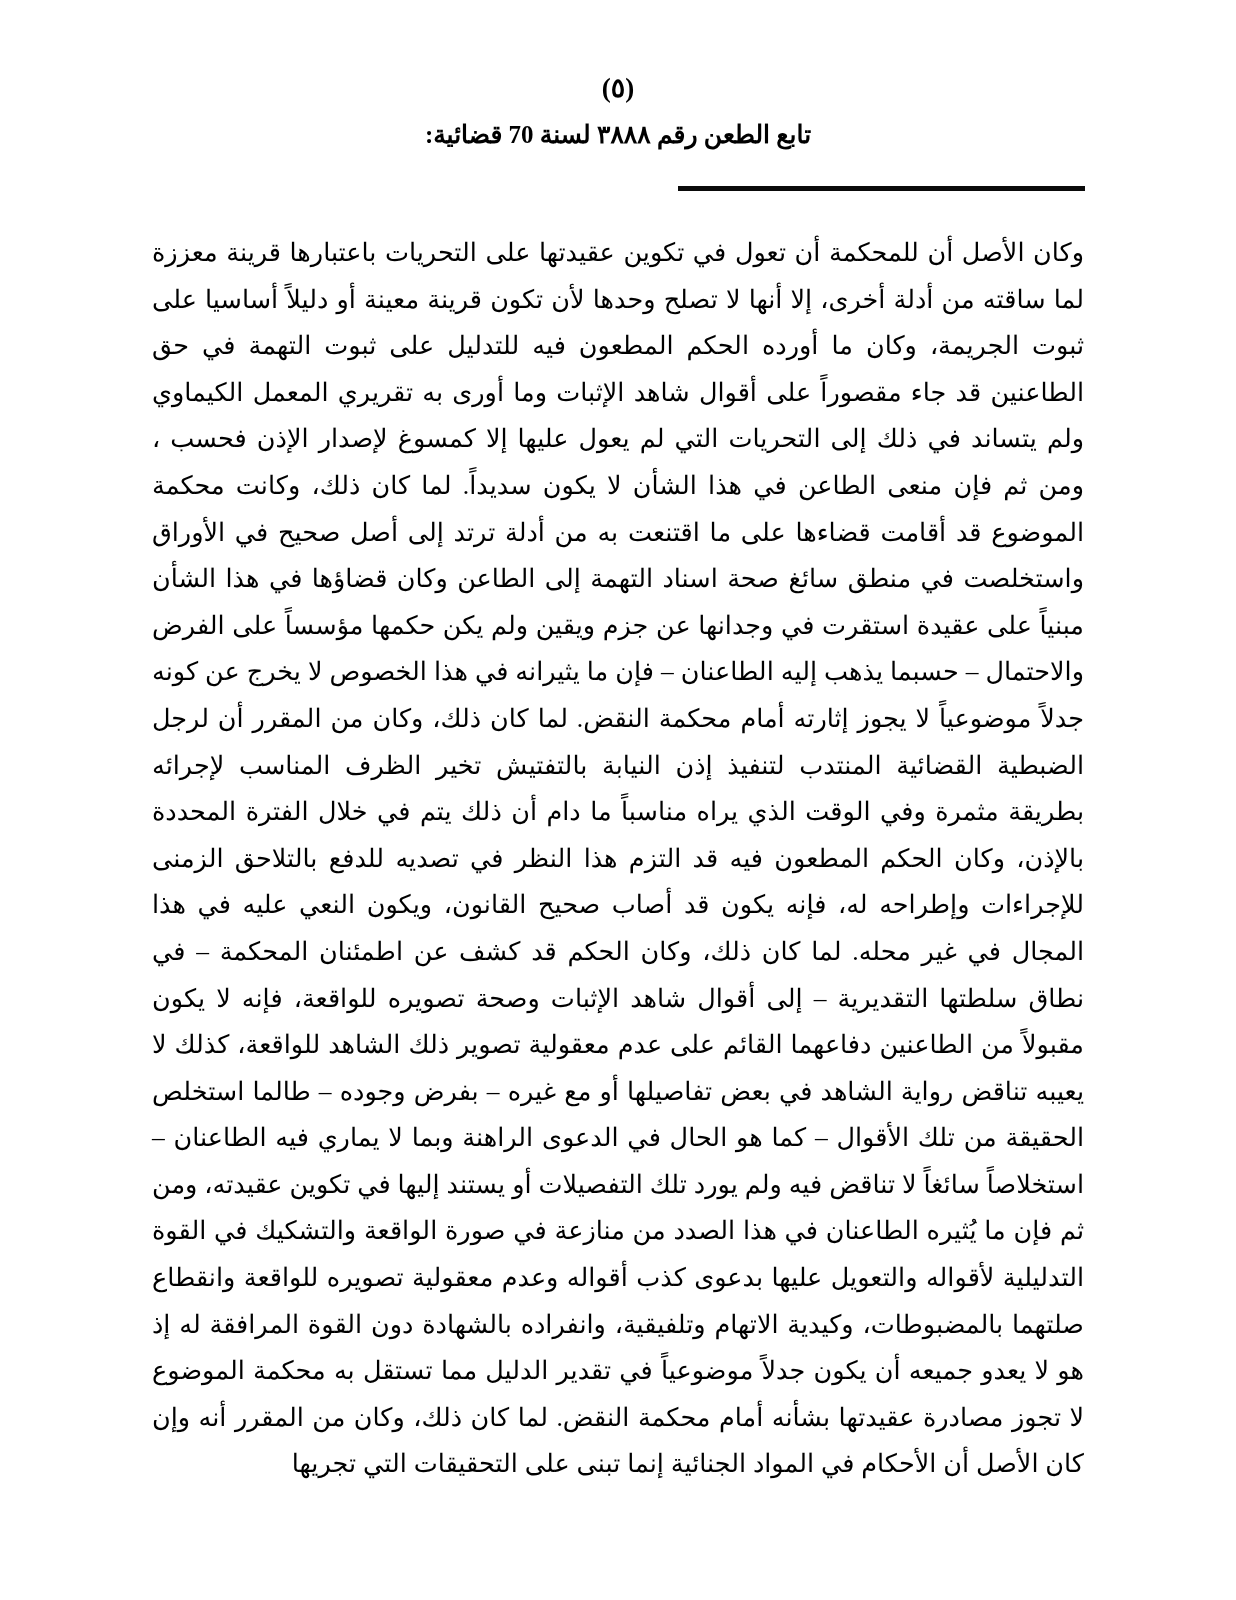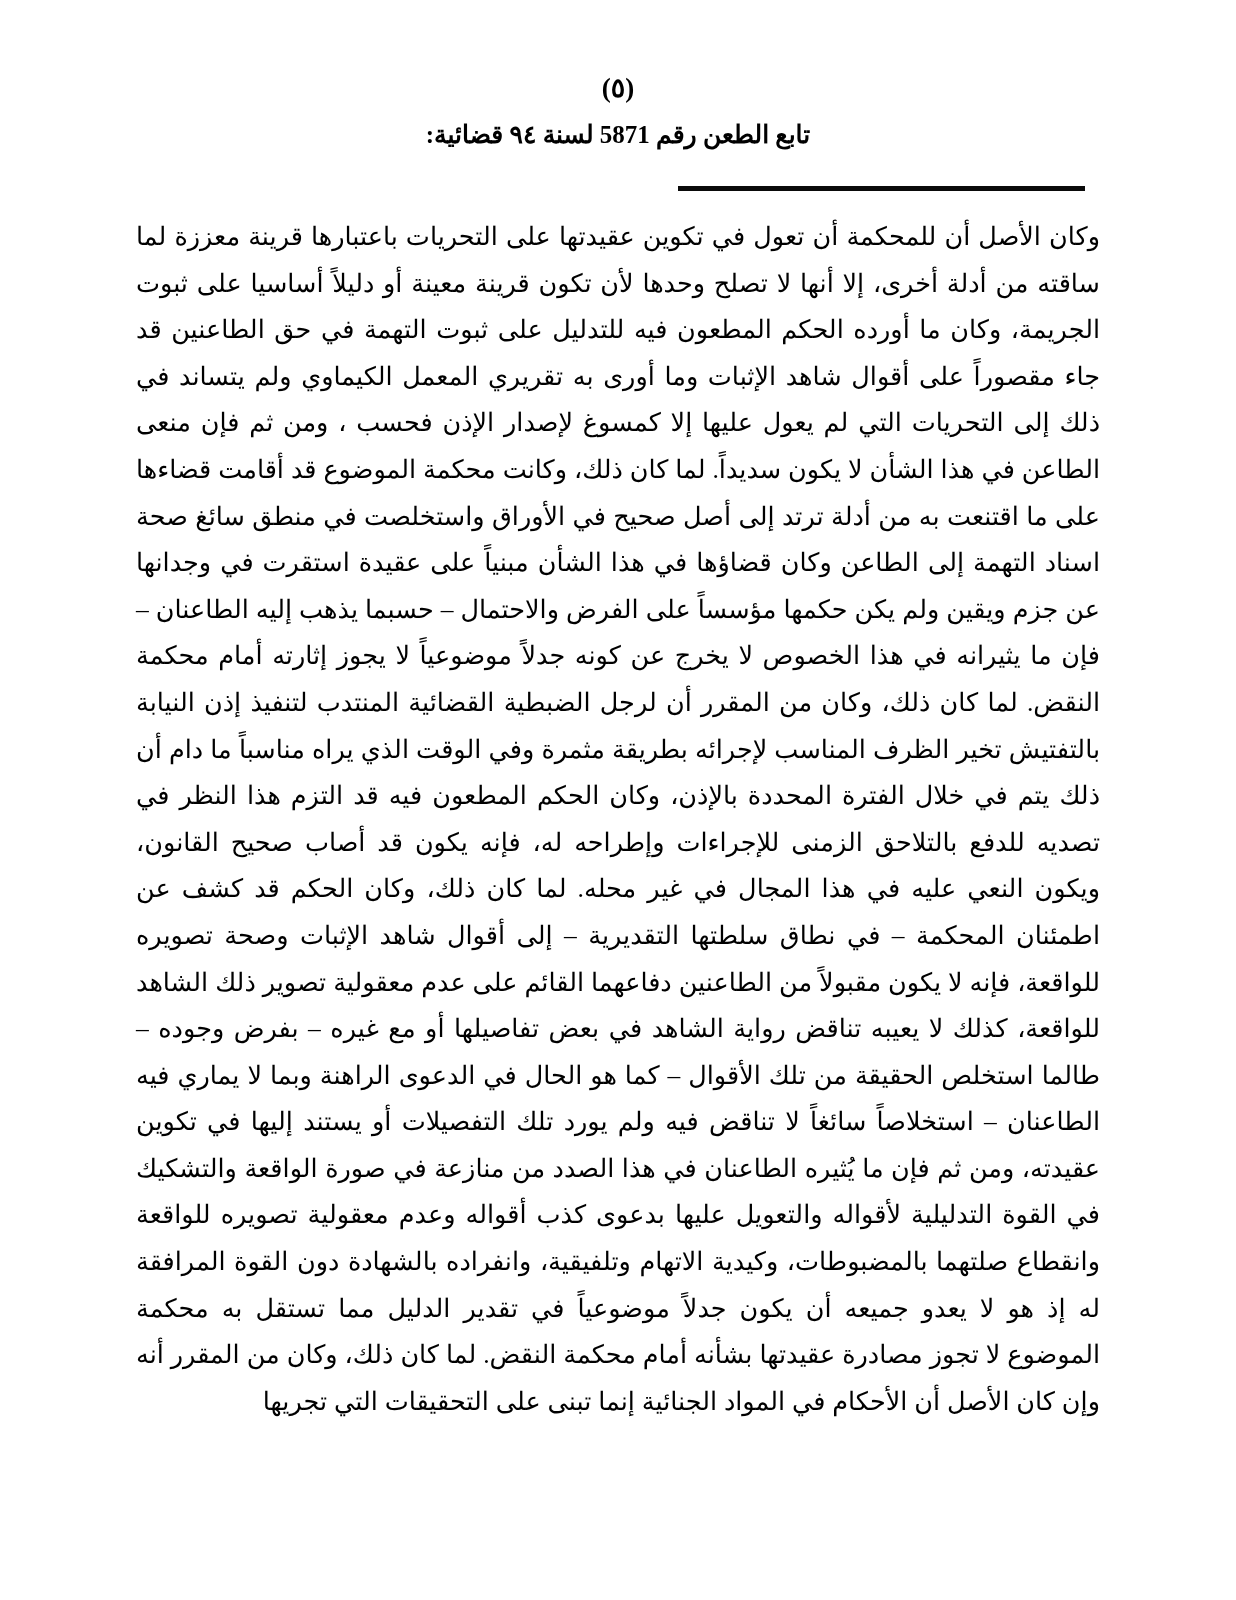--- a/index.html
+++ b/index.html
@@ -70,33 +70,33 @@
     text-align-last: right;
     font-family: "Liberation Serif", "DejaVu Serif", serif;
     font-size: 25.5px;
     line-height: 46.6px;
     letter-spacing: 0px;
     word-spacing: 0.5px;
     text-justify: inter-word;
   }
 
   .body-text p {
-    margin: 0;
+    margin: 16px;
     padding: 0;
     text-indent: 0;
   }
 </style>
 </head>
 <body>
 
 <div class="page">
 
   <div class="page-number">(٥)</div>
 
-  <div class="case-title">تابع الطعن رقم 5871 لسنة ٩٤ قضائية:</div>
+  <div class="case-title">تابع الطعن رقم ٣٨٨٨ لسنة 70 قضائية:</div>
 
   <div class="title-rule"></div>
 
   <div class="body-text">
     <p>وكان الأصل أن للمحكمة أن تعول في تكوين عقيدتها على التحريات باعتبارها قرينة معززة لما ساقته من أدلة أخرى، إلا أنها لا تصلح وحدها لأن تكون قرينة معينة أو دليلاً أساسيا على ثبوت الجريمة، وكان ما أورده الحكم المطعون فيه للتدليل على ثبوت التهمة في حق الطاعنين قد جاء مقصوراً على أقوال شاهد الإثبات وما أورى به تقريري المعمل الكيماوي ولم يتساند في ذلك إلى التحريات التي لم يعول عليها إلا كمسوغ لإصدار الإذن فحسب ، ومن ثم فإن منعى الطاعن في هذا الشأن لا يكون سديداً. لما كان ذلك، وكانت محكمة الموضوع قد أقامت قضاءها على ما اقتنعت به من أدلة ترتد إلى أصل صحيح في الأوراق واستخلصت في منطق سائغ صحة اسناد التهمة إلى الطاعن وكان قضاؤها في هذا الشأن مبنياً على عقيدة استقرت في وجدانها عن جزم ويقين ولم يكن حكمها مؤسساً على الفرض والاحتمال – حسبما يذهب إليه الطاعنان – فإن ما يثيرانه في هذا الخصوص لا يخرج عن كونه جدلاً موضوعياً لا يجوز إثارته أمام محكمة النقض. لما كان ذلك، وكان من المقرر أن لرجل الضبطية القضائية المنتدب لتنفيذ إذن النيابة بالتفتيش تخير الظرف المناسب لإجرائه بطريقة مثمرة وفي الوقت الذي يراه مناسباً ما دام أن ذلك يتم في خلال الفترة المحددة بالإذن، وكان الحكم المطعون فيه قد التزم هذا النظر في تصديه للدفع بالتلاحق الزمنى للإجراءات وإطراحه له، فإنه يكون قد أصاب صحيح القانون، ويكون النعي عليه في هذا المجال في غير محله. لما كان ذلك، وكان الحكم قد كشف عن اطمئنان المحكمة – في نطاق سلطتها التقديرية – إلى أقوال شاهد الإثبات وصحة تصويره للواقعة، فإنه لا يكون مقبولاً من الطاعنين دفاعهما القائم على عدم معقولية تصوير ذلك الشاهد للواقعة، كذلك لا يعيبه تناقض رواية الشاهد في بعض تفاصيلها أو مع غيره – بفرض وجوده – طالما استخلص الحقيقة من تلك الأقوال – كما هو الحال في الدعوى الراهنة وبما لا يماري فيه الطاعنان – استخلاصاً سائغاً لا تناقض فيه ولم يورد تلك التفصيلات أو يستند إليها في تكوين عقيدته، ومن ثم فإن ما يُثيره الطاعنان في هذا الصدد من منازعة في صورة الواقعة والتشكيك في القوة التدليلية لأقواله والتعويل عليها بدعوى كذب أقواله وعدم معقولية تصويره للواقعة وانقطاع صلتهما بالمضبوطات، وكيدية الاتهام وتلفيقية، وانفراده بالشهادة دون القوة المرافقة له إذ هو لا يعدو جميعه أن يكون جدلاً موضوعياً في تقدير الدليل مما تستقل به محكمة الموضوع لا تجوز مصادرة عقيدتها بشأنه أمام محكمة النقض. لما كان ذلك، وكان من المقرر أنه وإن كان الأصل أن الأحكام في المواد الجنائية إنما تبنى على التحقيقات التي تجريها</p>
   </div>
 
 </div>
 
 </body></html>

